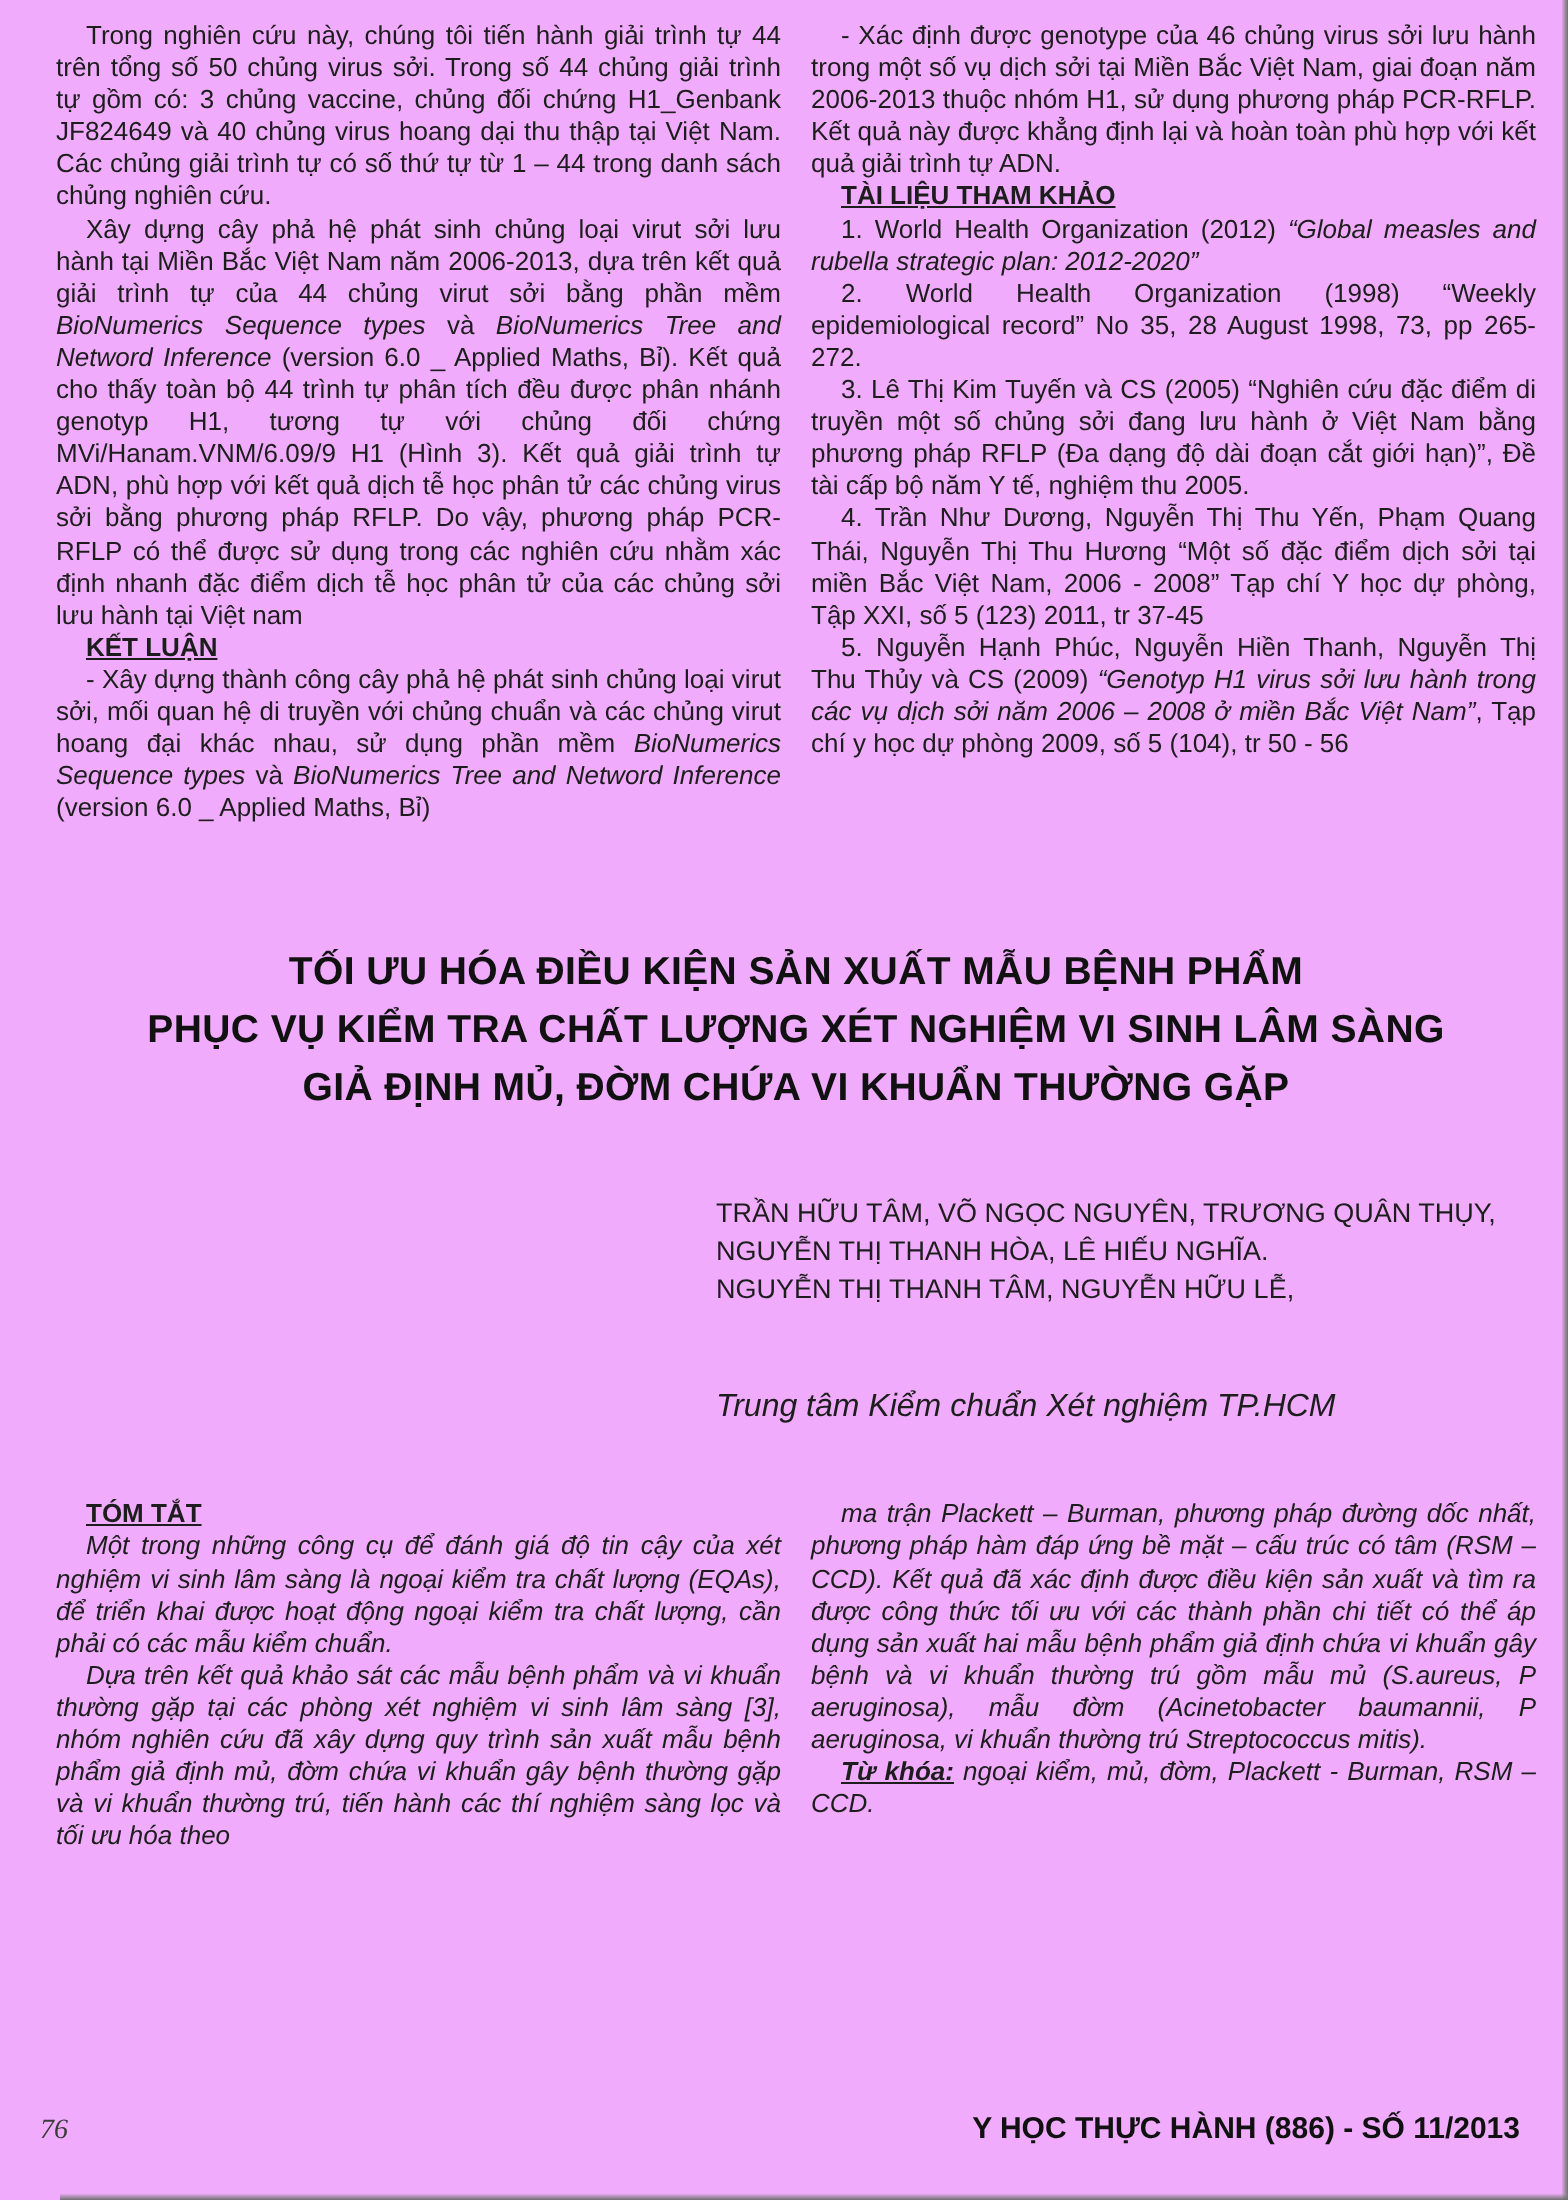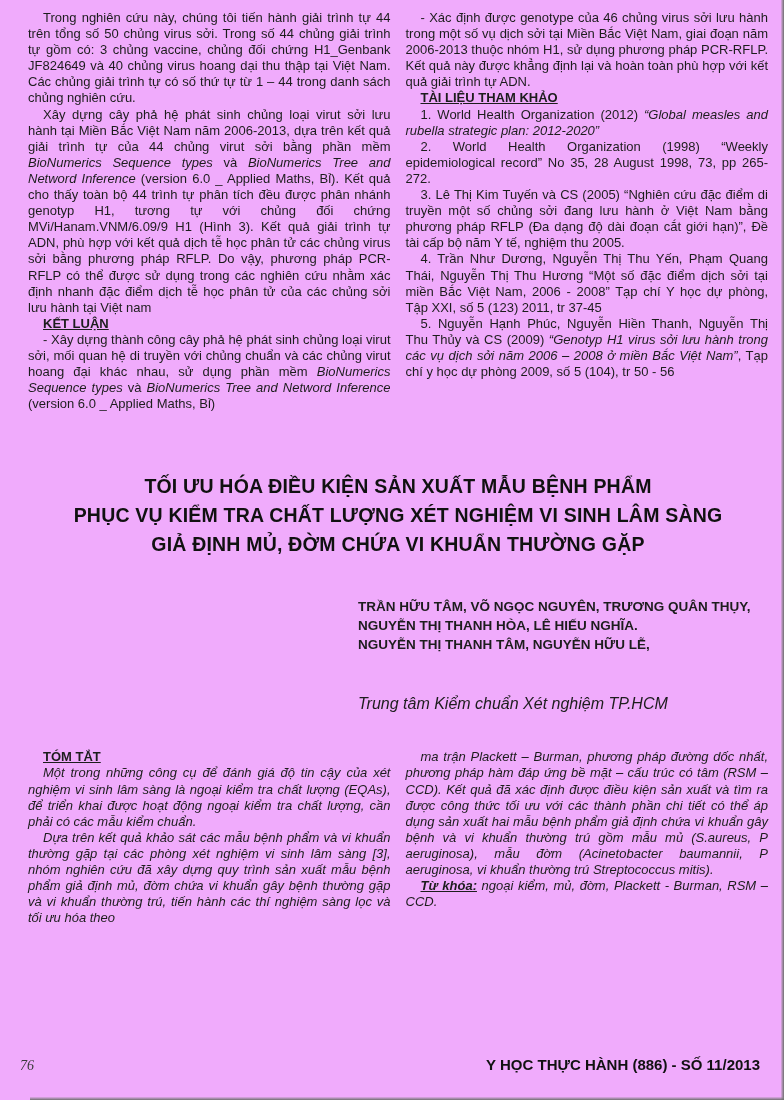--- a/index.html
+++ b/index.html
@@ -27,21 +27,21 @@
   .i{ font-style:italic; }
   .title-block{ margin-top:60px; text-align:center; }
   .title-line{
     font-weight:700;
     font-size:19.5px;
     line-height:29px;
     letter-spacing:.2px;
     color:#111;
   }
   .authors{ margin-top:38px; margin-left:330px; }
-  .author-line{ font-weight:700; font-size:13.5px; line-height:19px; }
+  .author-line{ font-weight:400; font-size:13.5px; line-height:19px; }
   .affiliation{ font-weight:400; font-style:italic; font-size:16px; line-height:19px;margin-top:40px; }
   .abstract{ margin-top:36px; }
   .abstract .col{ font-style:italic; }
   .abstract .col p.h{ font-style:normal; }
   .footer{
     position:absolute; left:0; right:0; bottom:26px;
     display:flex; justify-content:space-between; align-items:baseline;
     padding:0 24px 0 20px;
   }
   .page-number{

